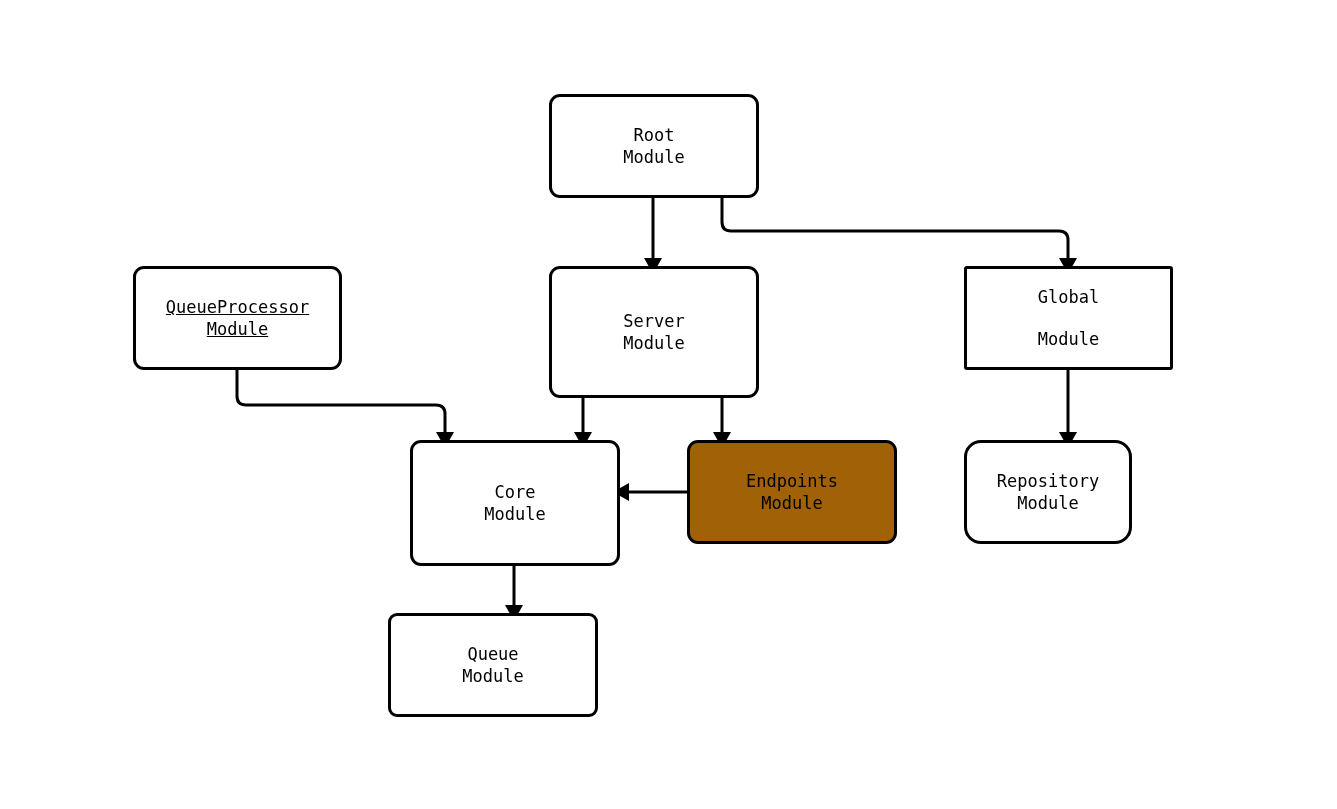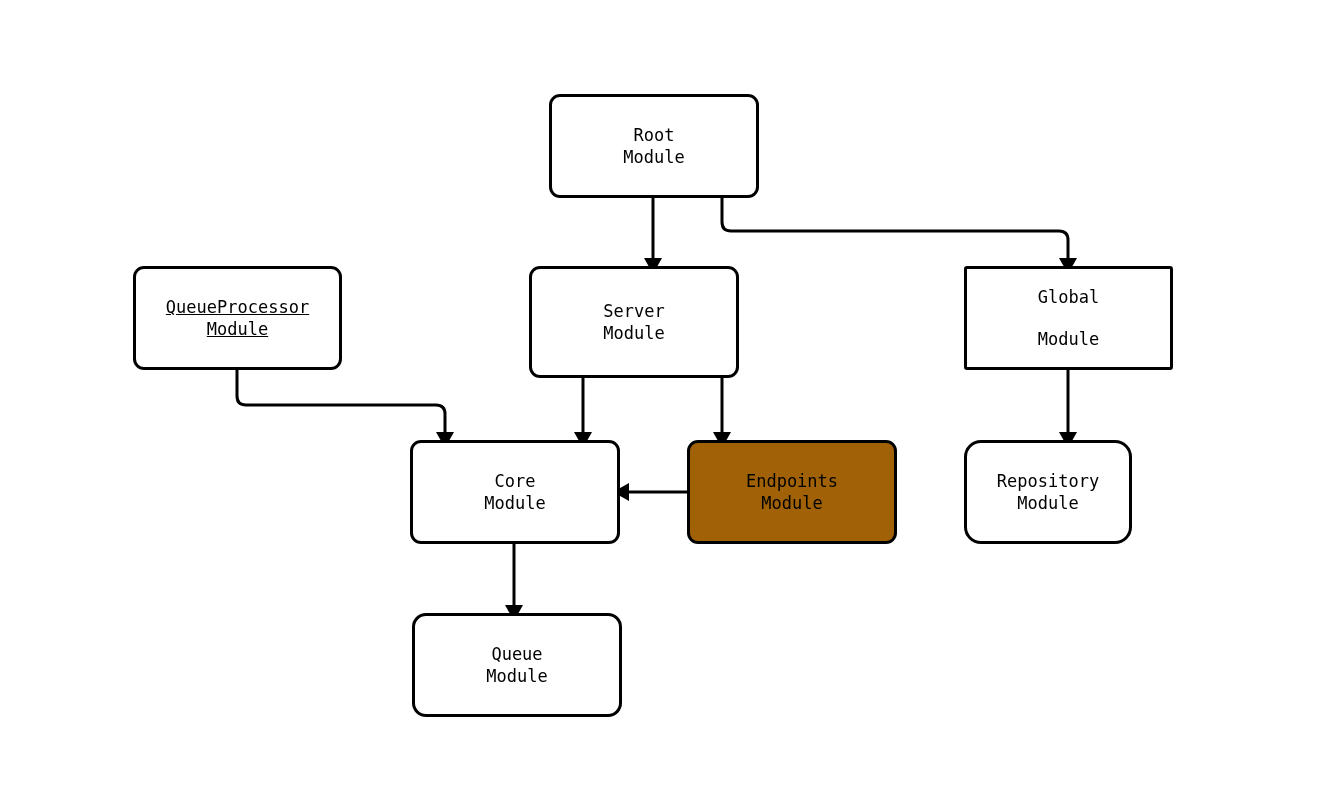--- a/index.html
+++ b/index.html
@@ -86,38 +86,38 @@
     </svg>
   <div id="node-layer">
       <div class="node" style="left: 549px; top: 94px; width: 210px; height: 104px; border-width: 3px; border-color: rgb(0, 0, 0); background: rgb(255, 255, 255); border-radius: 11px;">
         <div class="node-label">Root</div>
         <div class="node-label">Module</div>
       </div>
       <div class="node" style="left: 133px; top: 266px; width: 209px; height: 104px; border-width: 3px; border-color: rgb(0, 0, 0); background: rgb(255, 255, 255); border-radius: 11px; text-decoration: underline;">
         <div class="node-label">QueueProcessor</div>
         <div class="node-label">Module</div>
       </div>
-      <div class="node" style="left: 529px; top: 266px; width: 210px; height: 112px; border-width: 3px; border-color: rgb(0, 0, 0); background: rgb(255, 255, 255); border-radius: 11px;">
+      <div class="node" style="left: 549px; top: 266px; width: 210px; height: 132px; border-width: 3px; border-color: rgb(0, 0, 0); background: rgb(255, 255, 255); border-radius: 11px;">
         <div class="node-label">Server</div>
         <div class="node-label">Module</div>
       </div>
       <div class="node" style="left: 964px; top: 266px; width: 209px; height: 104px; border-width: 3px; border-color: rgb(0, 0, 0); background: rgb(255, 255, 255); border-radius: 3px; gap: 20px;">
         <div class="node-label">Global</div>
         <div class="node-label">Module</div>
       </div>
-      <div class="node" style="left: 410px; top: 440px; width: 210px; height: 104px; border-width: 3px; border-color: rgb(0, 0, 0); background: rgb(255, 255, 255); border-radius: 11px;">
+      <div class="node" style="left: 410px; top: 440px; width: 210px; height: 126px; border-width: 3px; border-color: rgb(0, 0, 0); background: rgb(255, 255, 255); border-radius: 11px;">
         <div class="node-label">Core</div>
         <div class="node-label">Module</div>
       </div>
       <div class="node" style="left: 687px; top: 440px; width: 210px; height: 104px; border-width: 3px; border-color: rgb(0, 0, 0); background: #a16207; border-radius: 11px;">
         <div class="node-label">Endpoints</div>
         <div class="node-label">Module</div>
       </div>
       <div class="node" style="left: 964px; top: 440px; width: 168px; height: 104px; border-width: 3px; border-color: rgb(0, 0, 0); background: rgb(255, 255, 255); border-radius: 17px;">
         <div class="node-label">Repository</div>
         <div class="node-label">Module</div>
       </div>
-      <div class="node" style="left: 412px; top: 613px; width: 210px; height: 104px; border-width: 3px; border-color: rgb(0, 0, 0); background: rgb(255, 255, 255); border-radius: 14px;">
+      <div class="node" style="left: 388px; top: 613px; width: 210px; height: 104px; border-width: 3px; border-color: rgb(0, 0, 0); background: rgb(255, 255, 255); border-radius: 9px;">
         <div class="node-label">Queue</div>
         <div class="node-label">Module</div>
       </div>
     </div>
 </div>
 
 </body></html>

